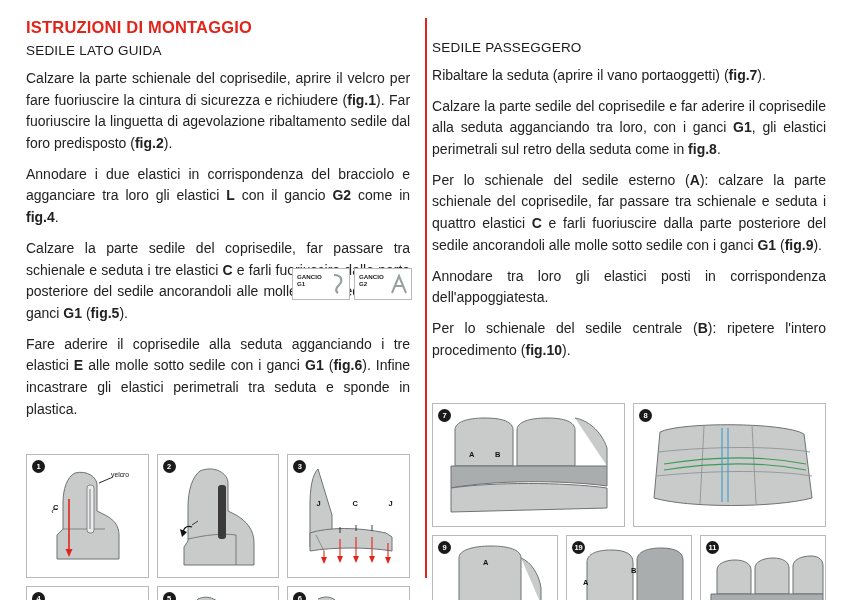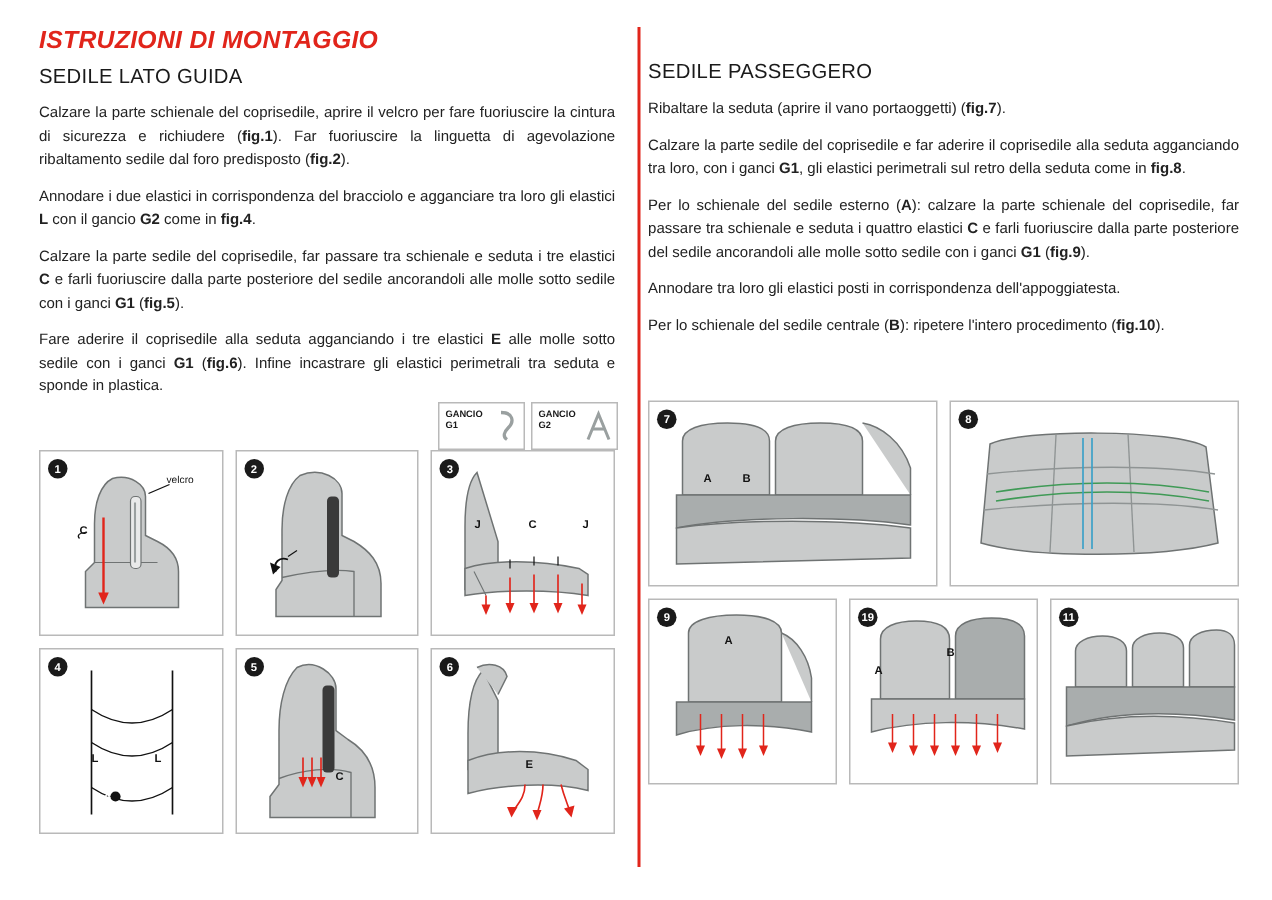--- a/index.html
+++ b/index.html
@@ -26,32 +26,31 @@
   }
   .col-left { width: 390px; }
   .col-right { width: 400px; margin-left: 22px; }
 
   h1.main-title {
     color: #e1251b;
     font-size: 16.5px;
     font-weight: bold;
     margin: 0 0 6px 0;
     letter-spacing: .2px;
-    font-style: italic;
   }
   h2.sec-title {
     font-size: 13.5px;
     font-weight: normal;
     margin: 0 0 10px 0;
     color: #1a1a1a;
     letter-spacing: .2px;
   }
   h2.sec-title.right { margin-top: 22px; }
   p.body {
-    font-size: 10px;
+    font-size: 14px;
     line-height: 1.55;
     margin: 0 0 9px 0;
     text-align: justify;
     color: #222;
   }
   p.body b { font-weight: bold; }
 
   
   .fig-grid {
     display: grid;

